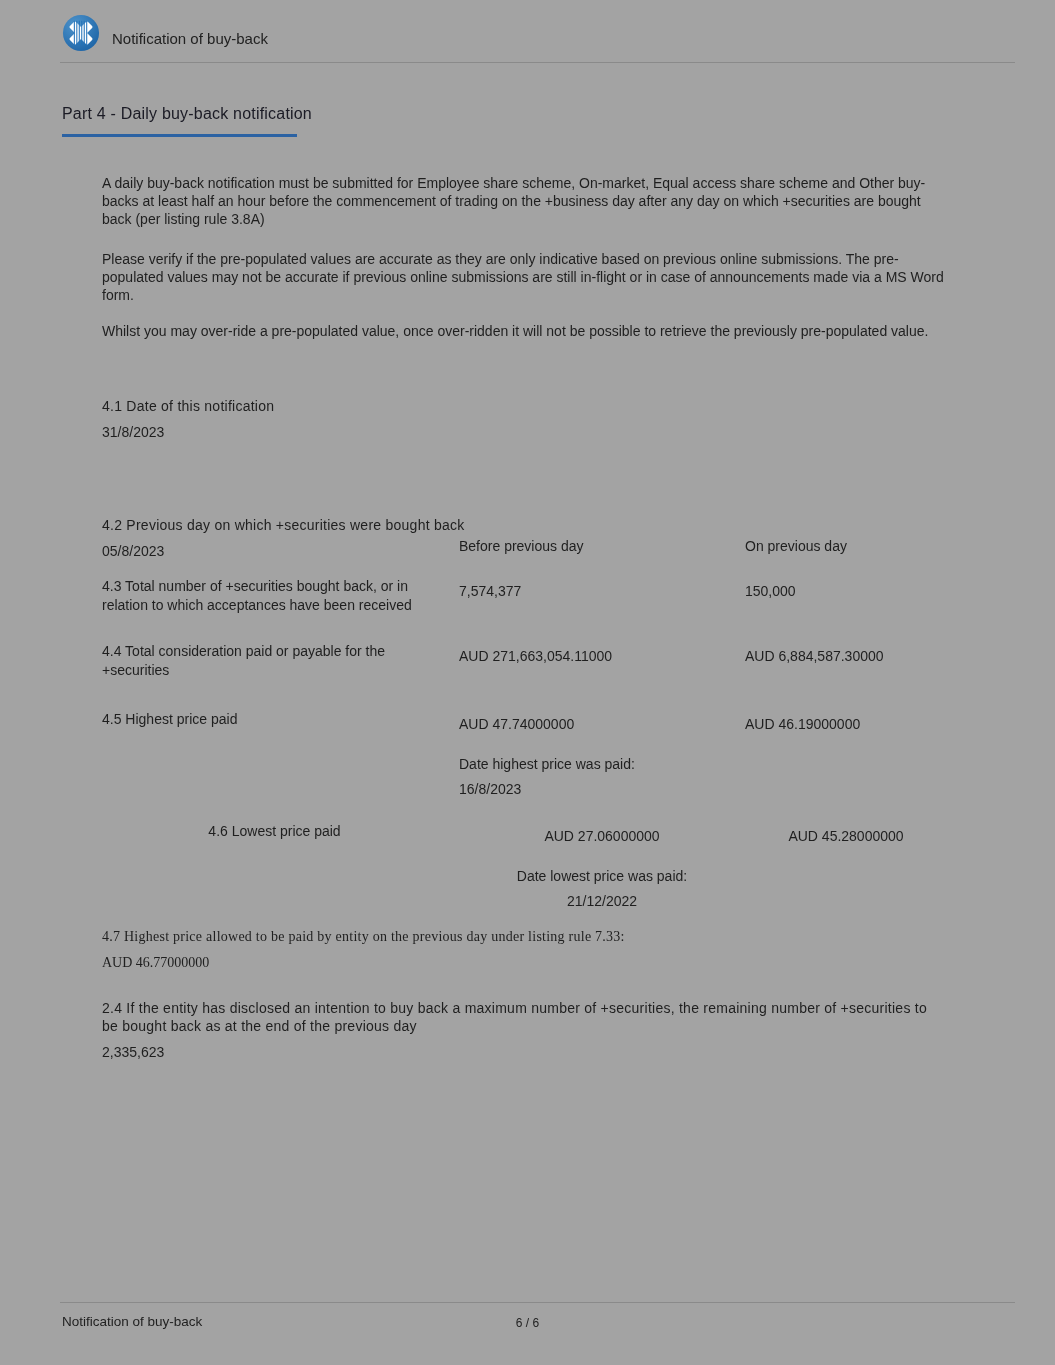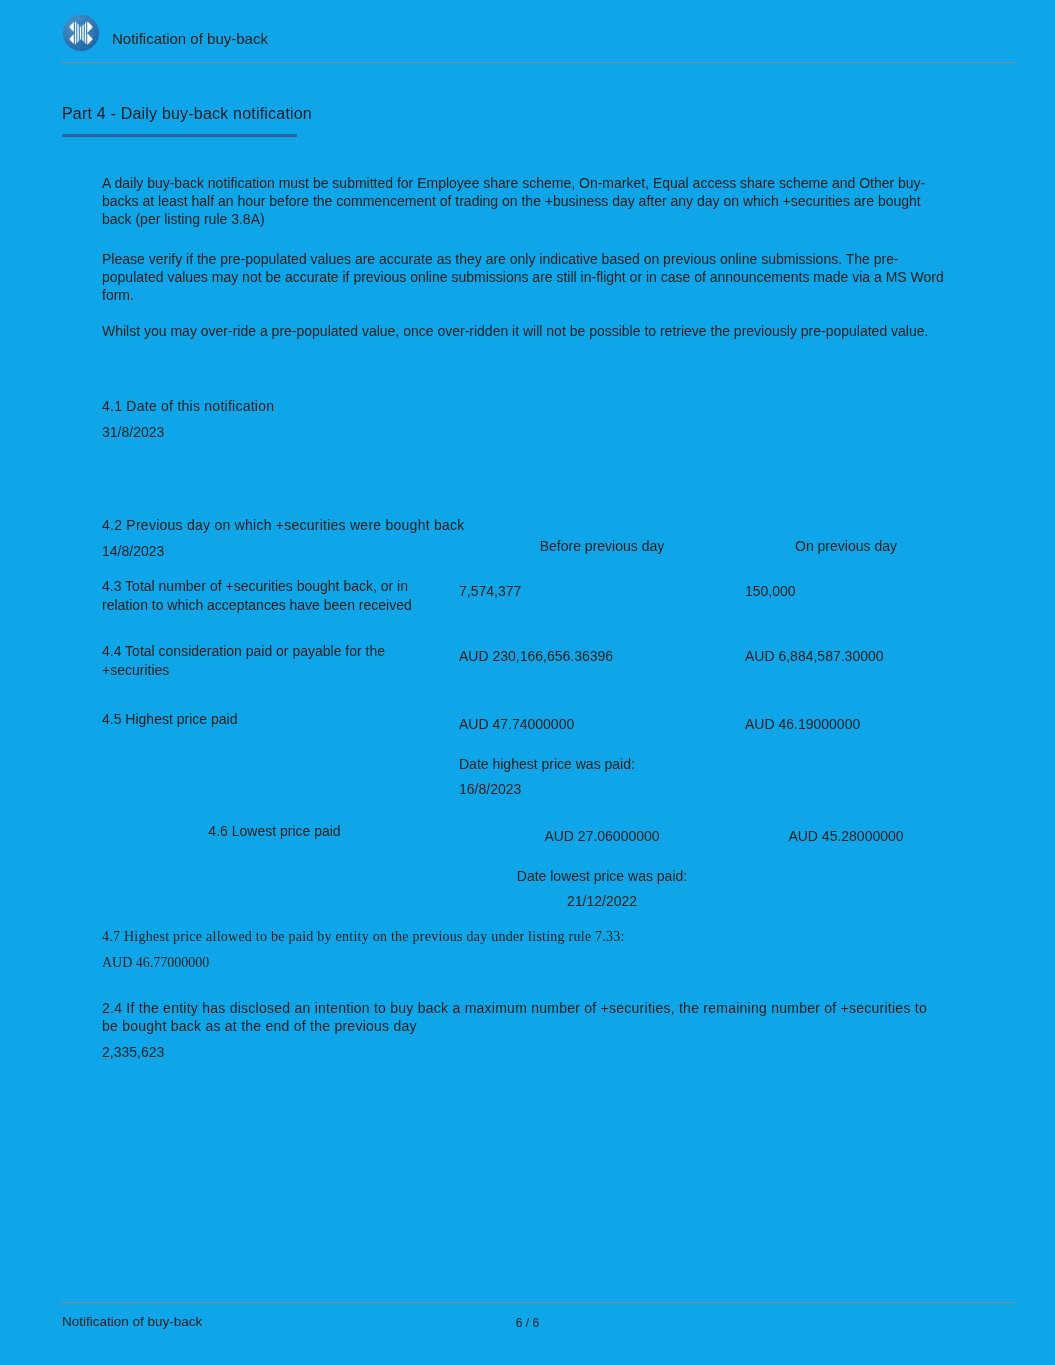--- a/index.html
+++ b/index.html
@@ -1,21 +1,21 @@
 <!DOCTYPE html>
 <html><head>
 <meta charset="utf-8">
 <style>
   * { margin:0; padding:0; box-sizing:border-box; }
   html,body { background:#fff; }
   body { font-family:"Liberation Sans","DejaVu Sans",sans-serif; color:#1f1f1f; }
   .page {
     position:relative;
     width:1055px; height:1365px;
-    margin:0 auto; background:#0ea5e9; overflow:hidden;
+    margin:0 auto; background:#a3a3a3; overflow:hidden;
   }
 
   
   .header { position:absolute; top:14px; left:62px; right:40px; }
   .header-inner { display:flex; align-items:center; gap:12px; }
   .logo { width:38px; height:38px; flex:0 0 auto; }
   .header-title { font-size:15px; color:#222; padding-top:10px; }
   .header-rule { position:absolute; top:62px; left:60px; right:40px; height:0; border-top:1px solid #8a8a8a; }
 
   
@@ -29,21 +29,21 @@
 
   
   .sec { position:absolute; left:102px; width:845px; }
   .sec-label { font-size:14px; color:#1f1f1f; letter-spacing:.25px; line-height:18px; }
   .sec-value { font-size:14px; color:#1f1f1f; margin-top:9px; }
 
   
   .btable { position:absolute; top:538px; left:102px; width:845px; }
   .trow { display:grid; grid-template-columns:357px 286px 1fr; }
   .thead { margin-bottom:23px; }
-  .thead .tcell { font-size:14px; color:#1f1f1f;text-align:center; }
+  .thead .tcell { font-size:14px; color:#1f1f1f; }
   .tlabel { font-size:14px; line-height:19px; color:#1f1f1f; padding-right:12px; }
   .tval { font-size:14px; color:#1f1f1f; padding-top:6px; }
   .row43 { margin-bottom:27px; }
   .row44 { margin-bottom:30px; }
   .subrow { display:grid; grid-template-columns:357px 286px 1fr; }
   .sub-label { grid-column:2; font-size:14px; color:#1f1f1f; margin-top:24px; }
   .sub-value { grid-column:2; font-size:14px; color:#1f1f1f; margin-top:9px; }
   .row45block { margin-bottom:25px; }
   .row46block { margin-bottom:0;text-align:center; }
 
@@ -94,40 +94,40 @@
     <p>Whilst you may over-ride a pre-populated value, once over-ridden it will not be possible to retrieve the previously pre-populated value.</p>
   </div>
 
   <div class="sec" style="top:397px;">
     <div class="sec-label">4.1 Date of this notification</div>
     <div class="sec-value">31/8/2023</div>
   </div>
 
   <div class="sec" style="top:468px;margin-top:48px;">
     <div class="sec-label">4.2 Previous day on which +securities were bought back</div>
-    <div class="sec-value">14/8/2023</div>
+    <div class="sec-value">05/8/2023</div>
   </div>
 
   <div class="btable">
 
     <div class="trow thead">
       <div class="tcell"></div>
       <div class="tcell">Before previous day</div>
       <div class="tcell">On previous day</div>
     </div>
 
     <div class="trow row43">
       <div class="tlabel">4.3 Total number of +securities bought back, or in relation to which acceptances have been received</div>
       <div class="tval">7,574,377</div>
       <div class="tval">150,000</div>
     </div>
 
     <div class="trow row44">
       <div class="tlabel">4.4 Total consideration paid or payable for the +securities</div>
-      <div class="tval">AUD 230,166,656.36396</div>
+      <div class="tval">AUD 271,663,054.11000</div>
       <div class="tval">AUD 6,884,587.30000</div>
     </div>
 
     <div class="row45block">
       <div class="trow">
         <div class="tlabel">4.5 Highest price paid</div>
         <div class="tval">AUD 47.74000000</div>
         <div class="tval">AUD 46.19000000</div>
       </div>
       <div class="subrow">

